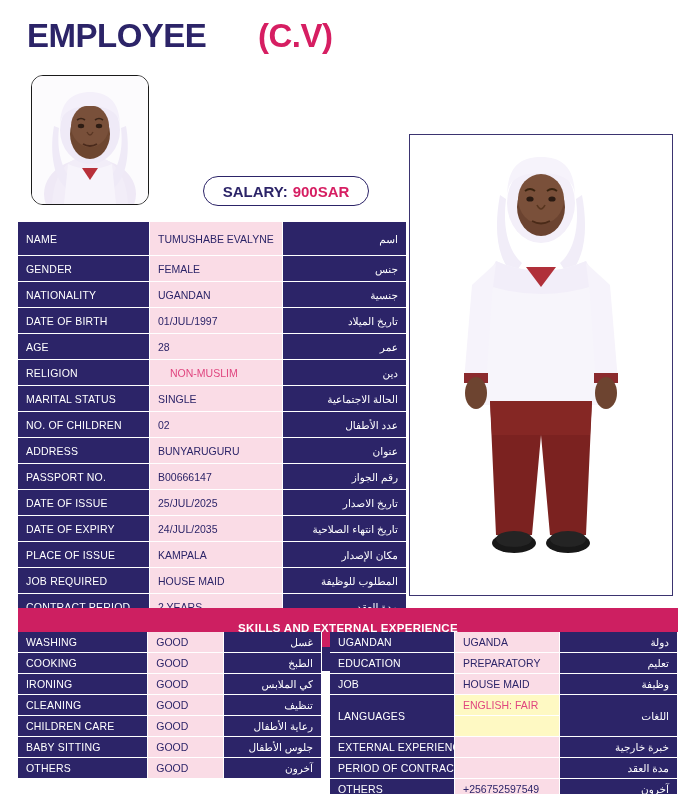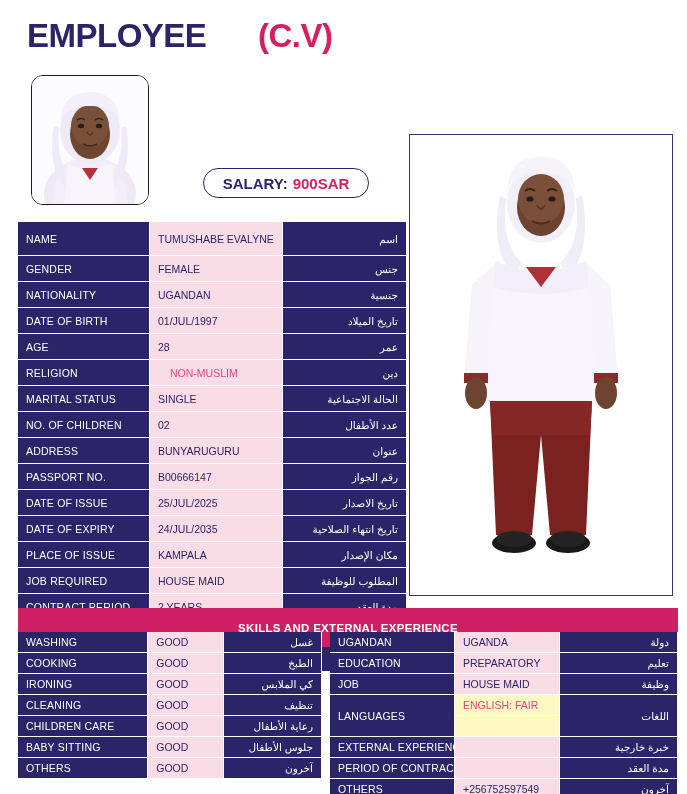--- a/index.html
+++ b/index.html
@@ -44,21 +44,21 @@
     border-radius: 12px;
     overflow: hidden;
     background: #ffffff;
   }
   .passport-photo { position: absolute; inset: 0; overflow: hidden; }
 
   
   .salary-pill {
     position: absolute;
     left: 203px;
-    top: 168px;
+    top: 176px;
     width: 166px;
     height: 30px;
     border: 1.8px solid #2c2468;
     border-radius: 16px;
     background: #ffffff;
     display: flex;
     align-items: center;
     justify-content: center;
     gap: 5px;
     font-size: 15px;

